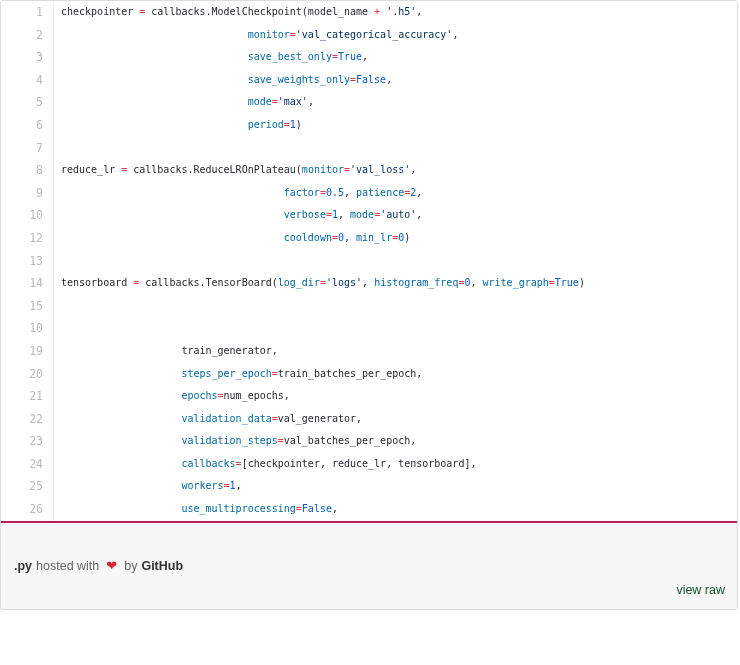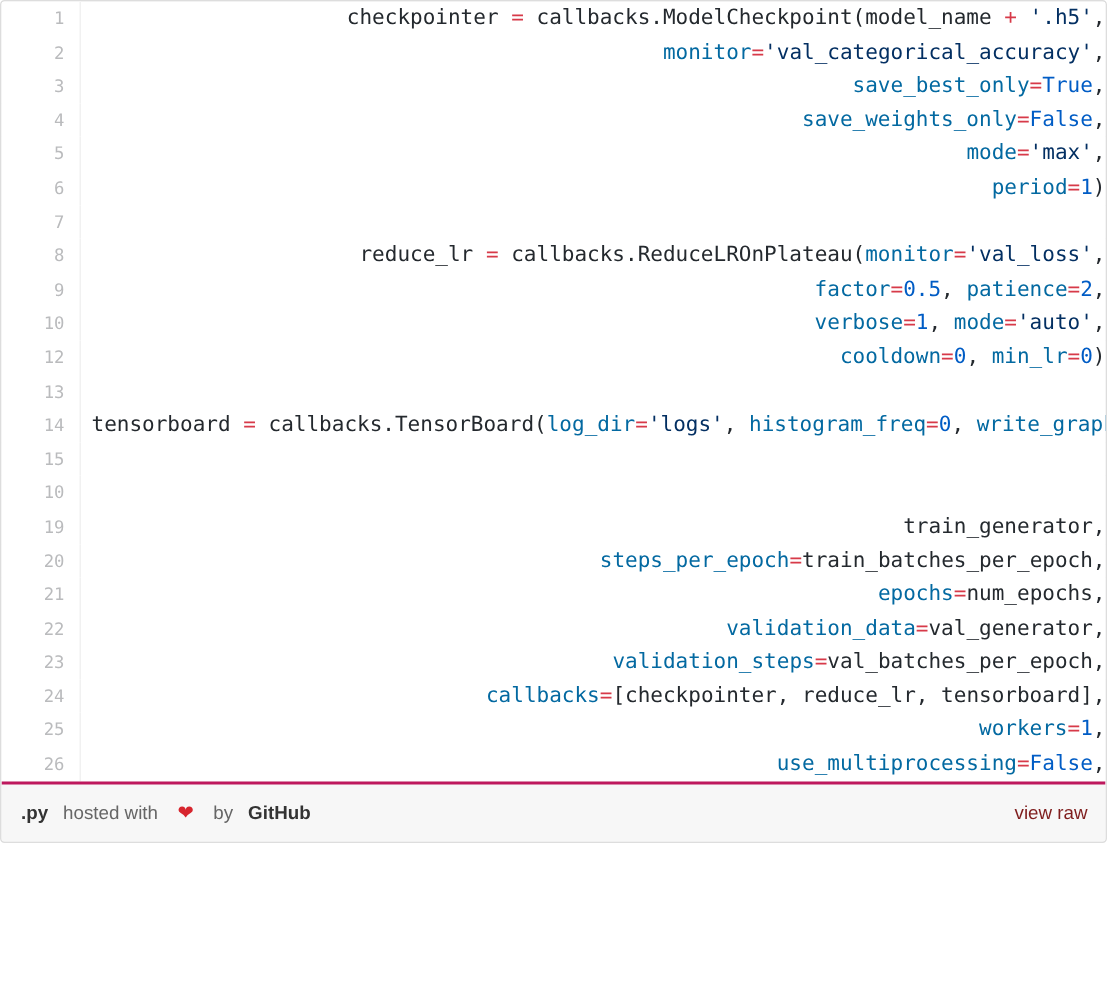--- a/index.html
+++ b/index.html
@@ -54,27 +54,26 @@
     background: #ffffff;
     border-right: 1px solid #f1f1f1;
     user-select: none;
     white-space: nowrap;
   }
 
   td.line-code {
     padding: 0 0 0 7px;
     vertical-align: top;
     font-family: "DejaVu Sans Mono", monospace;
-    font-size: 14px;
+    font-size: 10px;
     line-height: 22.6px;
     color: #24292e;
     white-space: pre;
     background: #ffffff;
     overflow: hidden;
-    text-align: right;
   }
 
   
   .tok-plain  { color: #24292e; }
   .tok-op     { color: #d73a49; }
   .tok-kwarg  { color: #0369a1; }
   .tok-str    { color: #032f62; }
   .tok-num    { color: #005cc5; }
   .tok-const  { color: #005cc5; }
   .tok-magic  { color: #d73a49; }
@@ -94,40 +93,41 @@
     display: flex;
     align-items: center;
     white-space: nowrap;
   }
   .meta-left .ext {
     font-weight: bold;
     color: #333333;
   }
   .meta-left .plain {
     color: #666666;
-    margin: 0 10px;
+    margin: 0 4px;
   }
   .meta-left .brand {
     font-weight: bold;
     color: #333333;
   }
   .heart-icon {
     display: inline-block;
     color: #d7252e;
     font-size: 13px;
     line-height: 1;
     margin: 0 3px;
     position: relative;
     top: 0px;
   }
   .view-raw {
-    color: #7f1d1d;
+    color: #14532d;
     text-decoration: none;
     font-size: 12.5px;
     white-space: nowrap;
+    margin-top: 48px;
   }
 </style>
 </head>
 <body>
 
 <div class="gist">
   <div class="gist-file">
 
     <table class="code-table">
       <tbody id="code-body">

